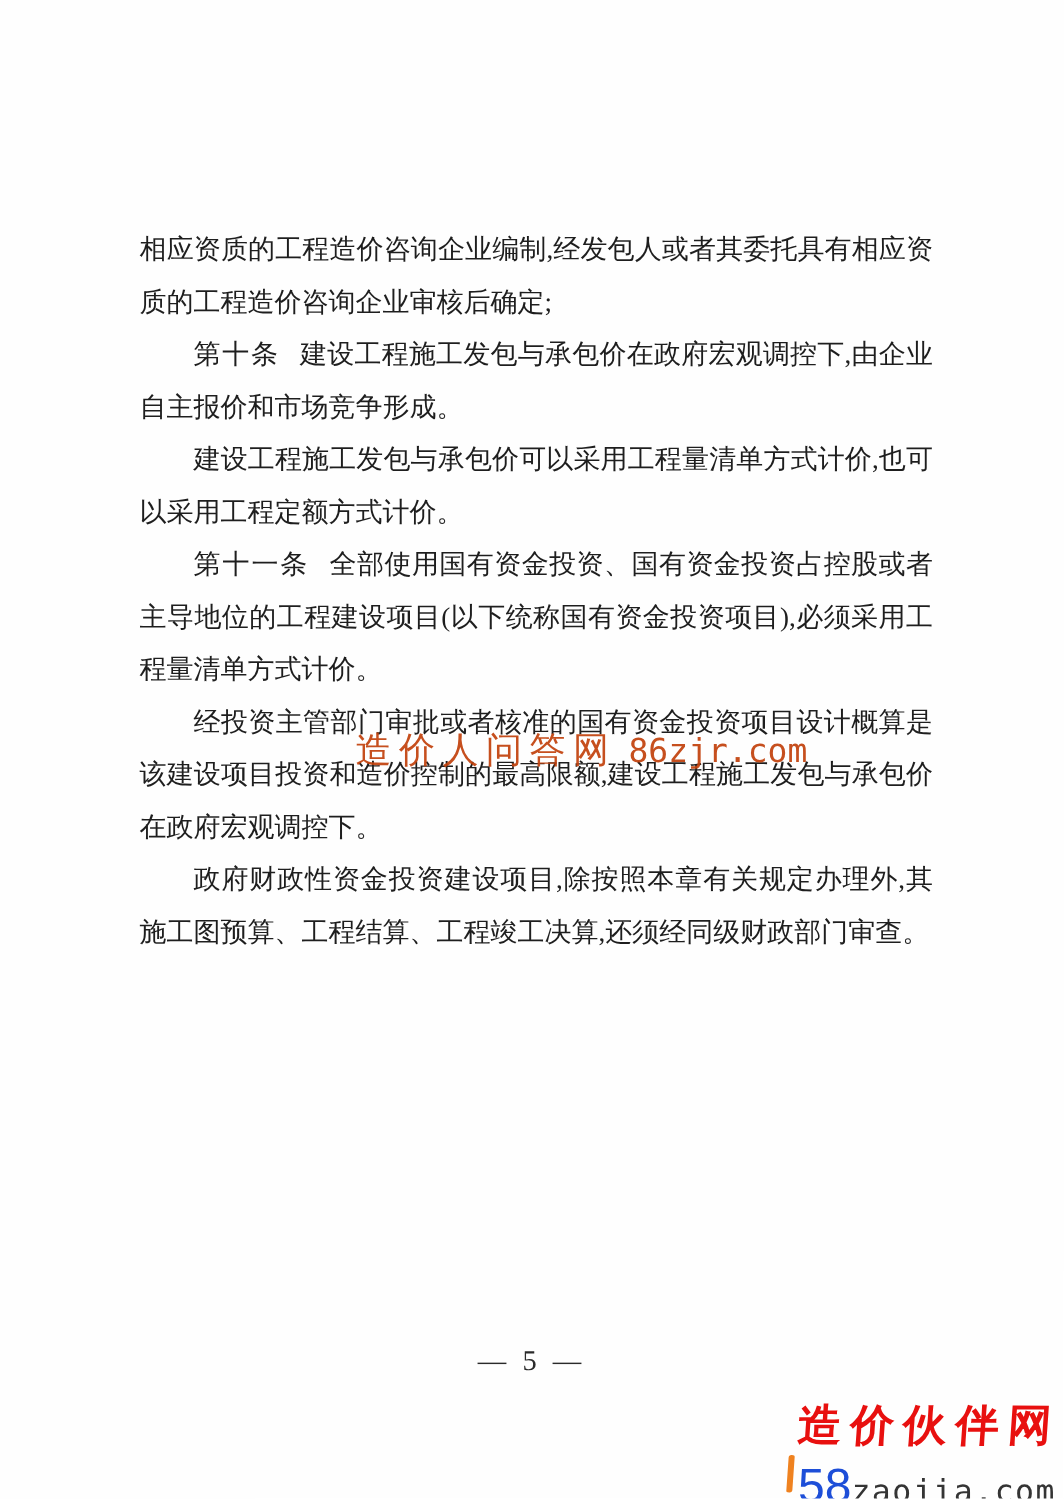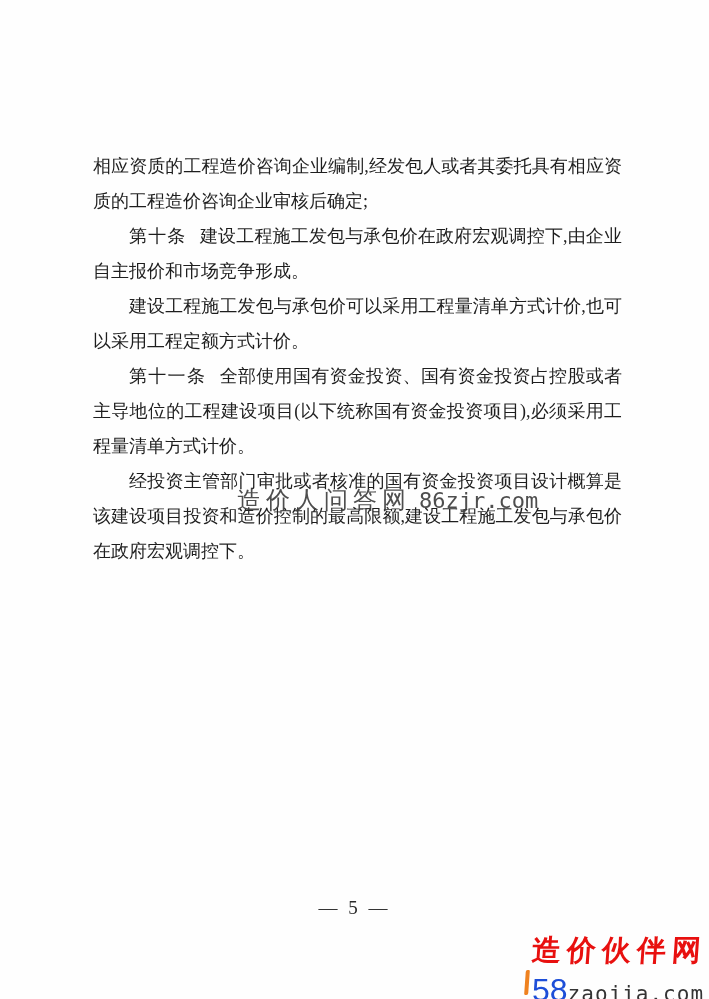--- a/index.html
+++ b/index.html
@@ -93,25 +93,26 @@
   <div class="body-text">
     <p class="para">相应资质的工程造价咨询企业编制,经发包人或者其委托具有相应资质的工程造价咨询企业审核后确定;</p>
     <p class="para indent">
       <b class="lead">第十条</b><span>建设工程施工发包与承包价在政府宏观调控下,由企业自主报价和市场竞争形成。</span>
     </p>
     <p class="para indent">建设工程施工发包与承包价可以采用工程量清单方式计价,也可以采用工程定额方式计价。</p>
     <p class="para indent">
       <b class="lead">第十一条</b><span>全部使用国有资金投资、国有资金投资占控股或者主导地位的工程建设项目(以下统称国有资金投资项目),必须采用工程量清单方式计价。</span>
     </p>
     <p class="para indent">经投资主管部门审批或者核准的国有资金投资项目设计概算是该建设项目投资和造价控制的最高限额,建设工程施工发包与承包价在政府宏观调控下。</p>
+    <p class="para indent">政府财政性资金投资建设项目,除按照本章有关规定办理外,其施工图预算、工程结算、工程竣工决算,还须经同级财政部门审查。</p>
   </div>
 
   <div class="page-number">— 5 —</div>
 
-  <div class="watermark-center" style="color: #404040;">
+  <div class="watermark-center" style="color: #c2410c;">
     <span class="wm-zh">造价人问答网</span><span class="wm-domain">86zjr.com</span>
   </div>
 
   <div class="footer-logo">
     <div class="logo-zh" style="color: rgb(232, 16, 15);">造价伙伴网</div>
     <div class="logo-domain">
       <span class="logo-accent" style="background: rgb(239, 130, 32);"></span><span class="logo-prefix">58</span><span class="logo-rest">zaojia.com</span>
     </div>
   </div>
 

